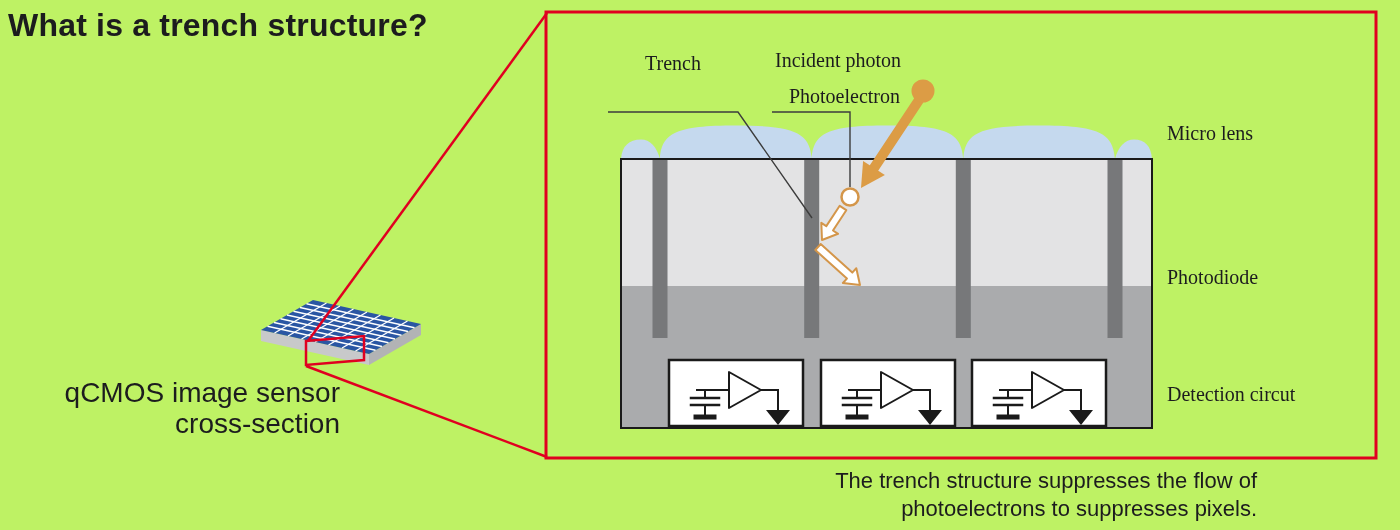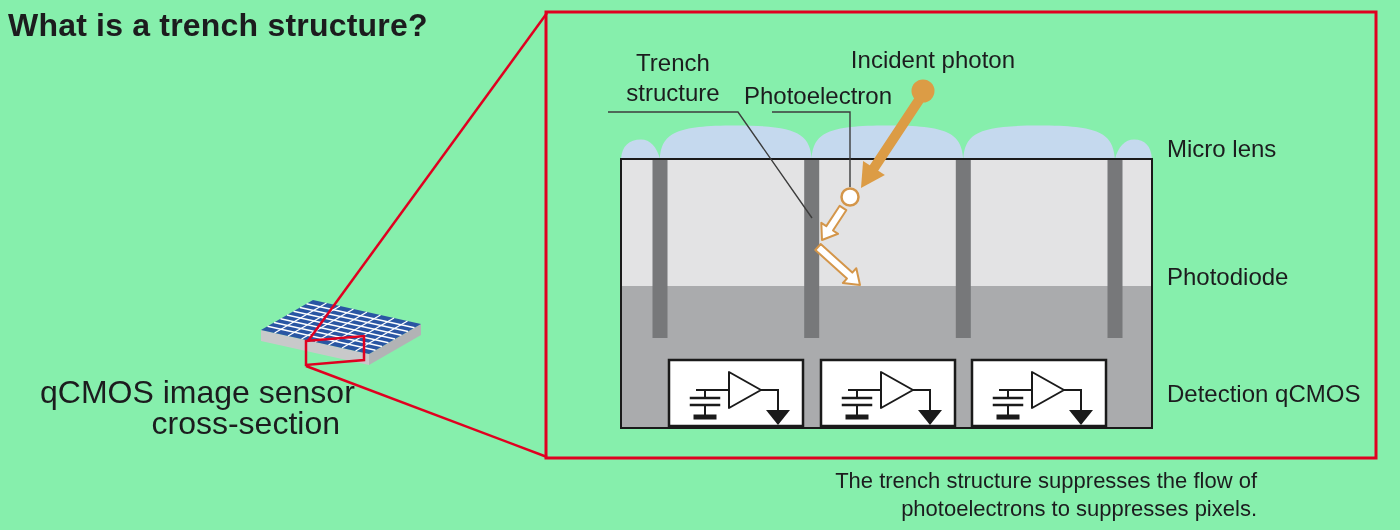--- a/index.html
+++ b/index.html
@@ -1,26 +1,26 @@
 <!DOCTYPE html>
 <html><head>
 <meta charset="utf-8">
 <style>
   html,body{margin:0;padding:0;background:#ffffff;}
-  #stage{position:relative;width:1400px;height:530px;background:#86efac;overflow:hidden;
+  #stage{position:relative;width:1400px;height:530px;background:#bef264;overflow:hidden;
          font-family:"Liberation Sans","DejaVu Sans",sans-serif;color:#1c1c1e;}
   #shapes{position:absolute;left:0;top:0;}
   .lbl{position:absolute;white-space:nowrap;color:#1c1c1e;}
   .title{left:8px;top:5px;font-size:32px;font-weight:600;line-height:40px;letter-spacing:.2px;}
-  .chip-caption{left:40px;top:377px;width:300px;text-align:right;font-size:32px;line-height:31px;}
-  .lab{font-size:24px;line-height:30px;}
+  .chip-caption{left:40px;top:377px;width:300px;text-align:right;font-size:28px;line-height:31px;}
+  .lab{font-size:20px;line-height:30px;font-family:Liberation Serif, serif;}
   .lab-trench{left:600px;top:48px;width:146px;text-align:center;}
-  .lab-photoelectron{left:736px;top:81px;width:164px;text-align:center;}
-  .lab-incident{left:775px;top:45px;width:240px;text-align:right;}
-  .lab-microlens{left:1167px;top:134px;text-align:right;}
+  .lab-photoelectron{left:736px;top:81px;width:164px;text-align:right;}
+  .lab-incident{left:775px;top:45px;width:240px;text-align:left;}
+  .lab-microlens{left:1167px;top:118px;text-align:right;}
   .lab-photodiode{left:1167px;top:229px;margin-top:33px;}
   .lab-detection{left:1167px;top:379px;}
   .bottom-caption{left:657px;top:467px;width:600px;text-align:right;font-size:22px;line-height:28px;}
 </style>
 </head>
 <body>
 
 <div id="stage">
 
   <svg id="shapes" width="1400" height="530" viewBox="0 0 1400 530">
@@ -115,31 +115,30 @@
 
   <div class="lbl title">What is a trench structure?</div>
 
   <div class="lbl chip-caption">
     <div>qCMOS image sensor</div>
     <div>cross-section</div>
   </div>
 
   <div class="lbl lab lab-trench">
     <div>Trench</div>
-    <div>structure</div>
   </div>
 
   <div class="lbl lab lab-photoelectron">Photoelectron</div>
 
   <div class="lbl lab lab-incident">Incident photon</div>
 
   <div class="lbl lab lab-microlens">Micro lens</div>
 
   <div class="lbl lab lab-photodiode">Photodiode</div>
 
-  <div class="lbl lab lab-detection">Detection qCMOS</div>
+  <div class="lbl lab lab-detection">Detection circut</div>
 
   <div class="lbl bottom-caption">
     <div>The trench structure suppresses the flow of</div>
     <div>photoelectrons to suppresses pixels.</div>
   </div>
 
 </div>
 
 </body></html>

